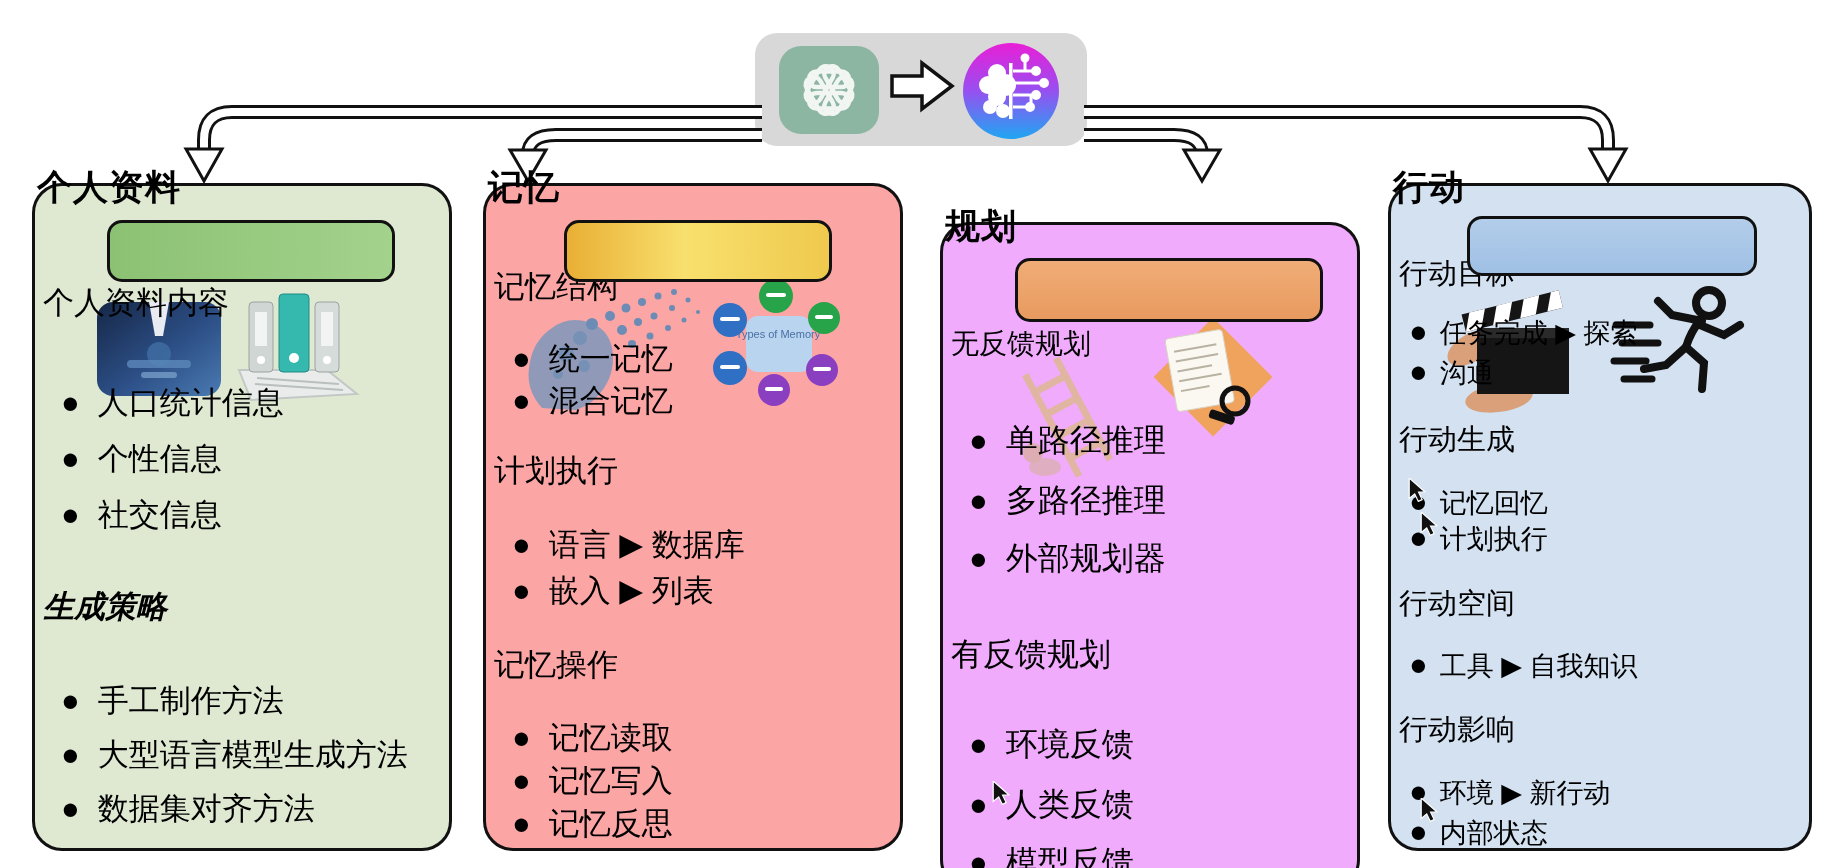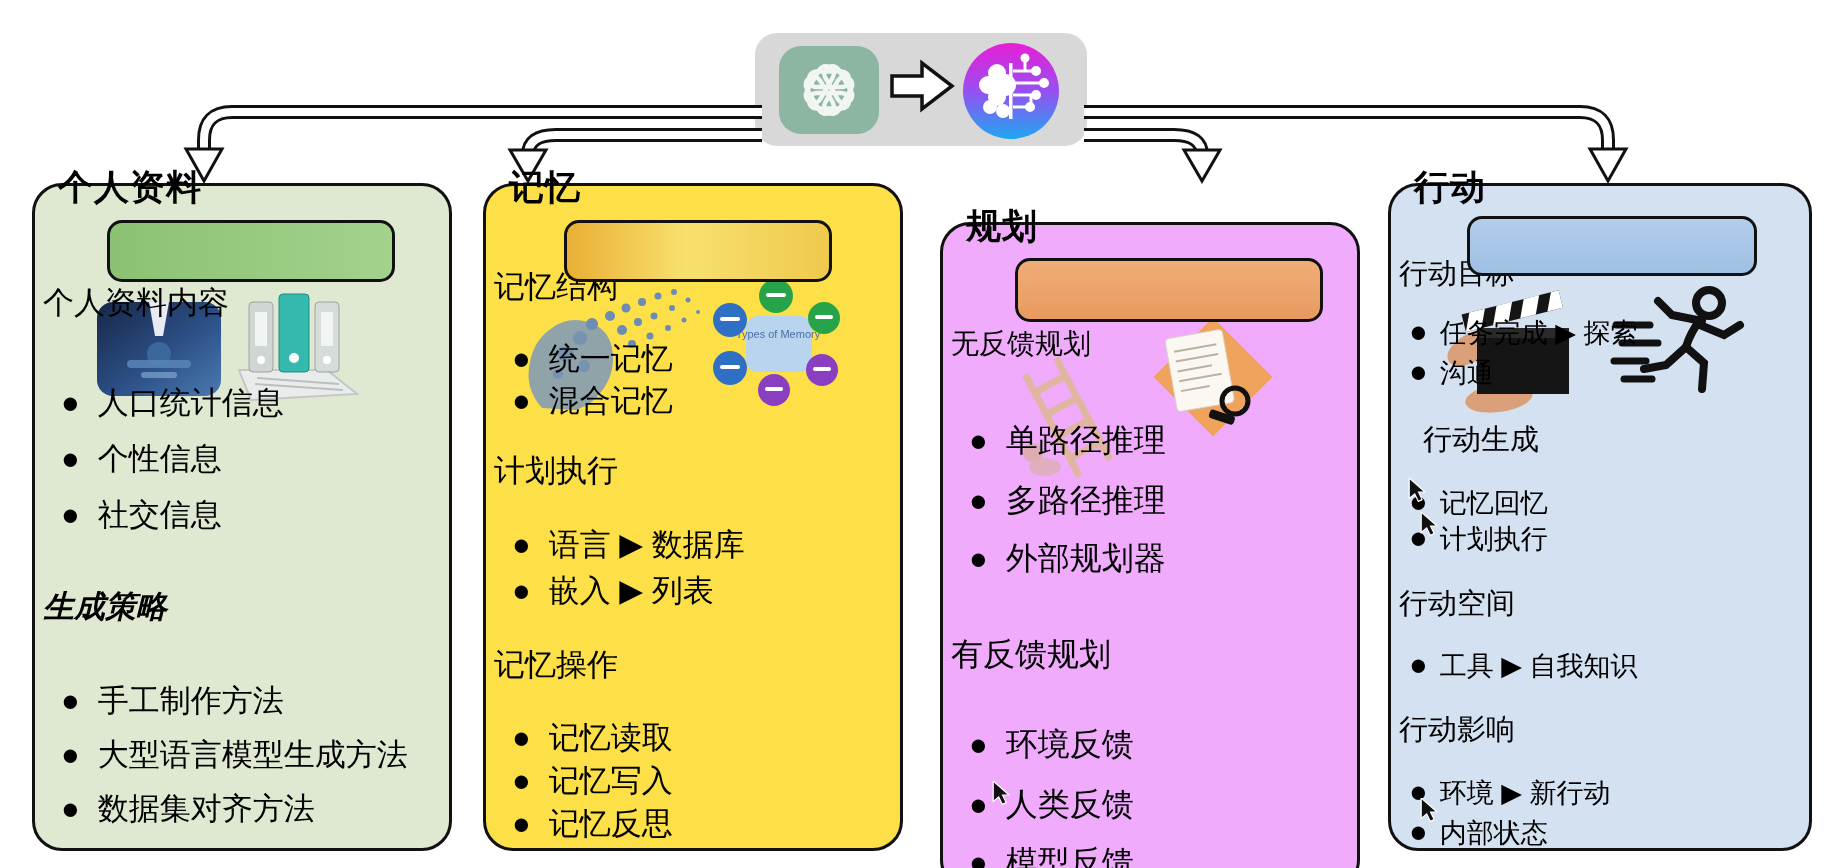--- a/index.html
+++ b/index.html
@@ -14,21 +14,21 @@
   .brain-icon{position:absolute;left:208px;top:10px;width:96px;height:96px;border-radius:50%;
               background:linear-gradient(180deg,#e81fd6 0%,#9b4df0 48%,#1fa6f2 100%);
               display:flex;align-items:center;justify-content:center;}
   .hub-arrow{position:absolute;left:133px;top:25px;}
 
   svg.overlay{position:absolute;left:0;top:0;pointer-events:none;}
 
   
   .panel{position:absolute;top:183px;height:668px;border:3.5px solid #111;border-radius:30px;
          box-sizing:border-box;}
-  .panel-title{position:absolute;top:-22px;left:23px;font-size:35px;font-weight:bold;
+  .panel-title{position:absolute;top:-22px;left:2px;font-size:35px;font-weight:bold;
                letter-spacing:1px;z-index:5;}
   .badge{position:absolute;border:3px solid #111;border-radius:15px;z-index:4;}
   .sec-h{position:absolute;left:8px;font-size:31px;z-index:3;white-space:nowrap;}
   .sec-h.bold{font-weight:bold;}
   .bullet{position:absolute;left:26px;font-size:31px;z-index:3;white-space:nowrap;
           display:flex;align-items:baseline;}
   .bullet .dot{font-size:31px;margin-right:18px;}
   .panel .img{position:absolute;z-index:1;}
   .p4 .sec-h{font-size:29px;}
   .p4 .bullet{font-size:27px;left:18px;}
@@ -167,21 +167,21 @@
   <div class="bullet" style="top:548px;">
       <span class="dot">●</span>
       <span>大型语言模型生成方法</span>
     </div>
   <div class="bullet" style="top:602px;">
       <span class="dot">●</span>
       <span>数据集对齐方法</span>
     </div>
 </div>
 
-<div class="panel p2" style="left:483px;width:420px;background:#fde047;">
+<div class="panel p2" style="left:483px;width:420px;background:#fca5a5;">
   <div class="panel-title">记忆</div>
   <div class="badge" style="left:78px;top:34px;width:262px;height:56px;background:linear-gradient(90deg,#e9af35,#f8e06e 45%,#efc94d);"></div>
 
   <div class="img" style="left:36px;top:92px;">
     <svg width="190" height="140" viewBox="0 0 190 140">
       <path d="M20 130 Q2 110 8 84 Q12 62 30 50 Q46 38 66 44 Q86 50 90 70 Q94 92 82 110 Q72 126 54 132 Z" fill="#7d98bb" opacity="0.85"></path>
       <g fill="#6c8cb5">
         <circle cx="70" cy="46" r="6"></circle>
           <circle cx="88" cy="38" r="5"></circle>
           <circle cx="104" cy="30" r="4.5"></circle>
@@ -371,21 +371,21 @@
   <div class="sec-h" style="top:68px;">行动目标</div>
   <div class="bullet" style="top:128px;">
       <span class="dot">●</span>
       <span>任务完成 ▶ 探索</span>
     </div>
   <div class="bullet" style="top:168px;">
       <span class="dot">●</span>
       <span>沟通</span>
     </div>
 
-  <div class="sec-h" style="top:234px;margin-left:24px;">行动生成</div>
+  <div class="sec-h" style="top:234px;">行动生成</div>
   <div class="bullet" style="top:298px;">
       <span class="dot">●</span>
       <span>记忆回忆</span>
     </div>
   <div class="bullet" style="top:334px;">
       <span class="dot">●</span>
       <span>计划执行</span>
     </div>
 
   <div class="sec-h" style="top:398px;">行动空间</div>

